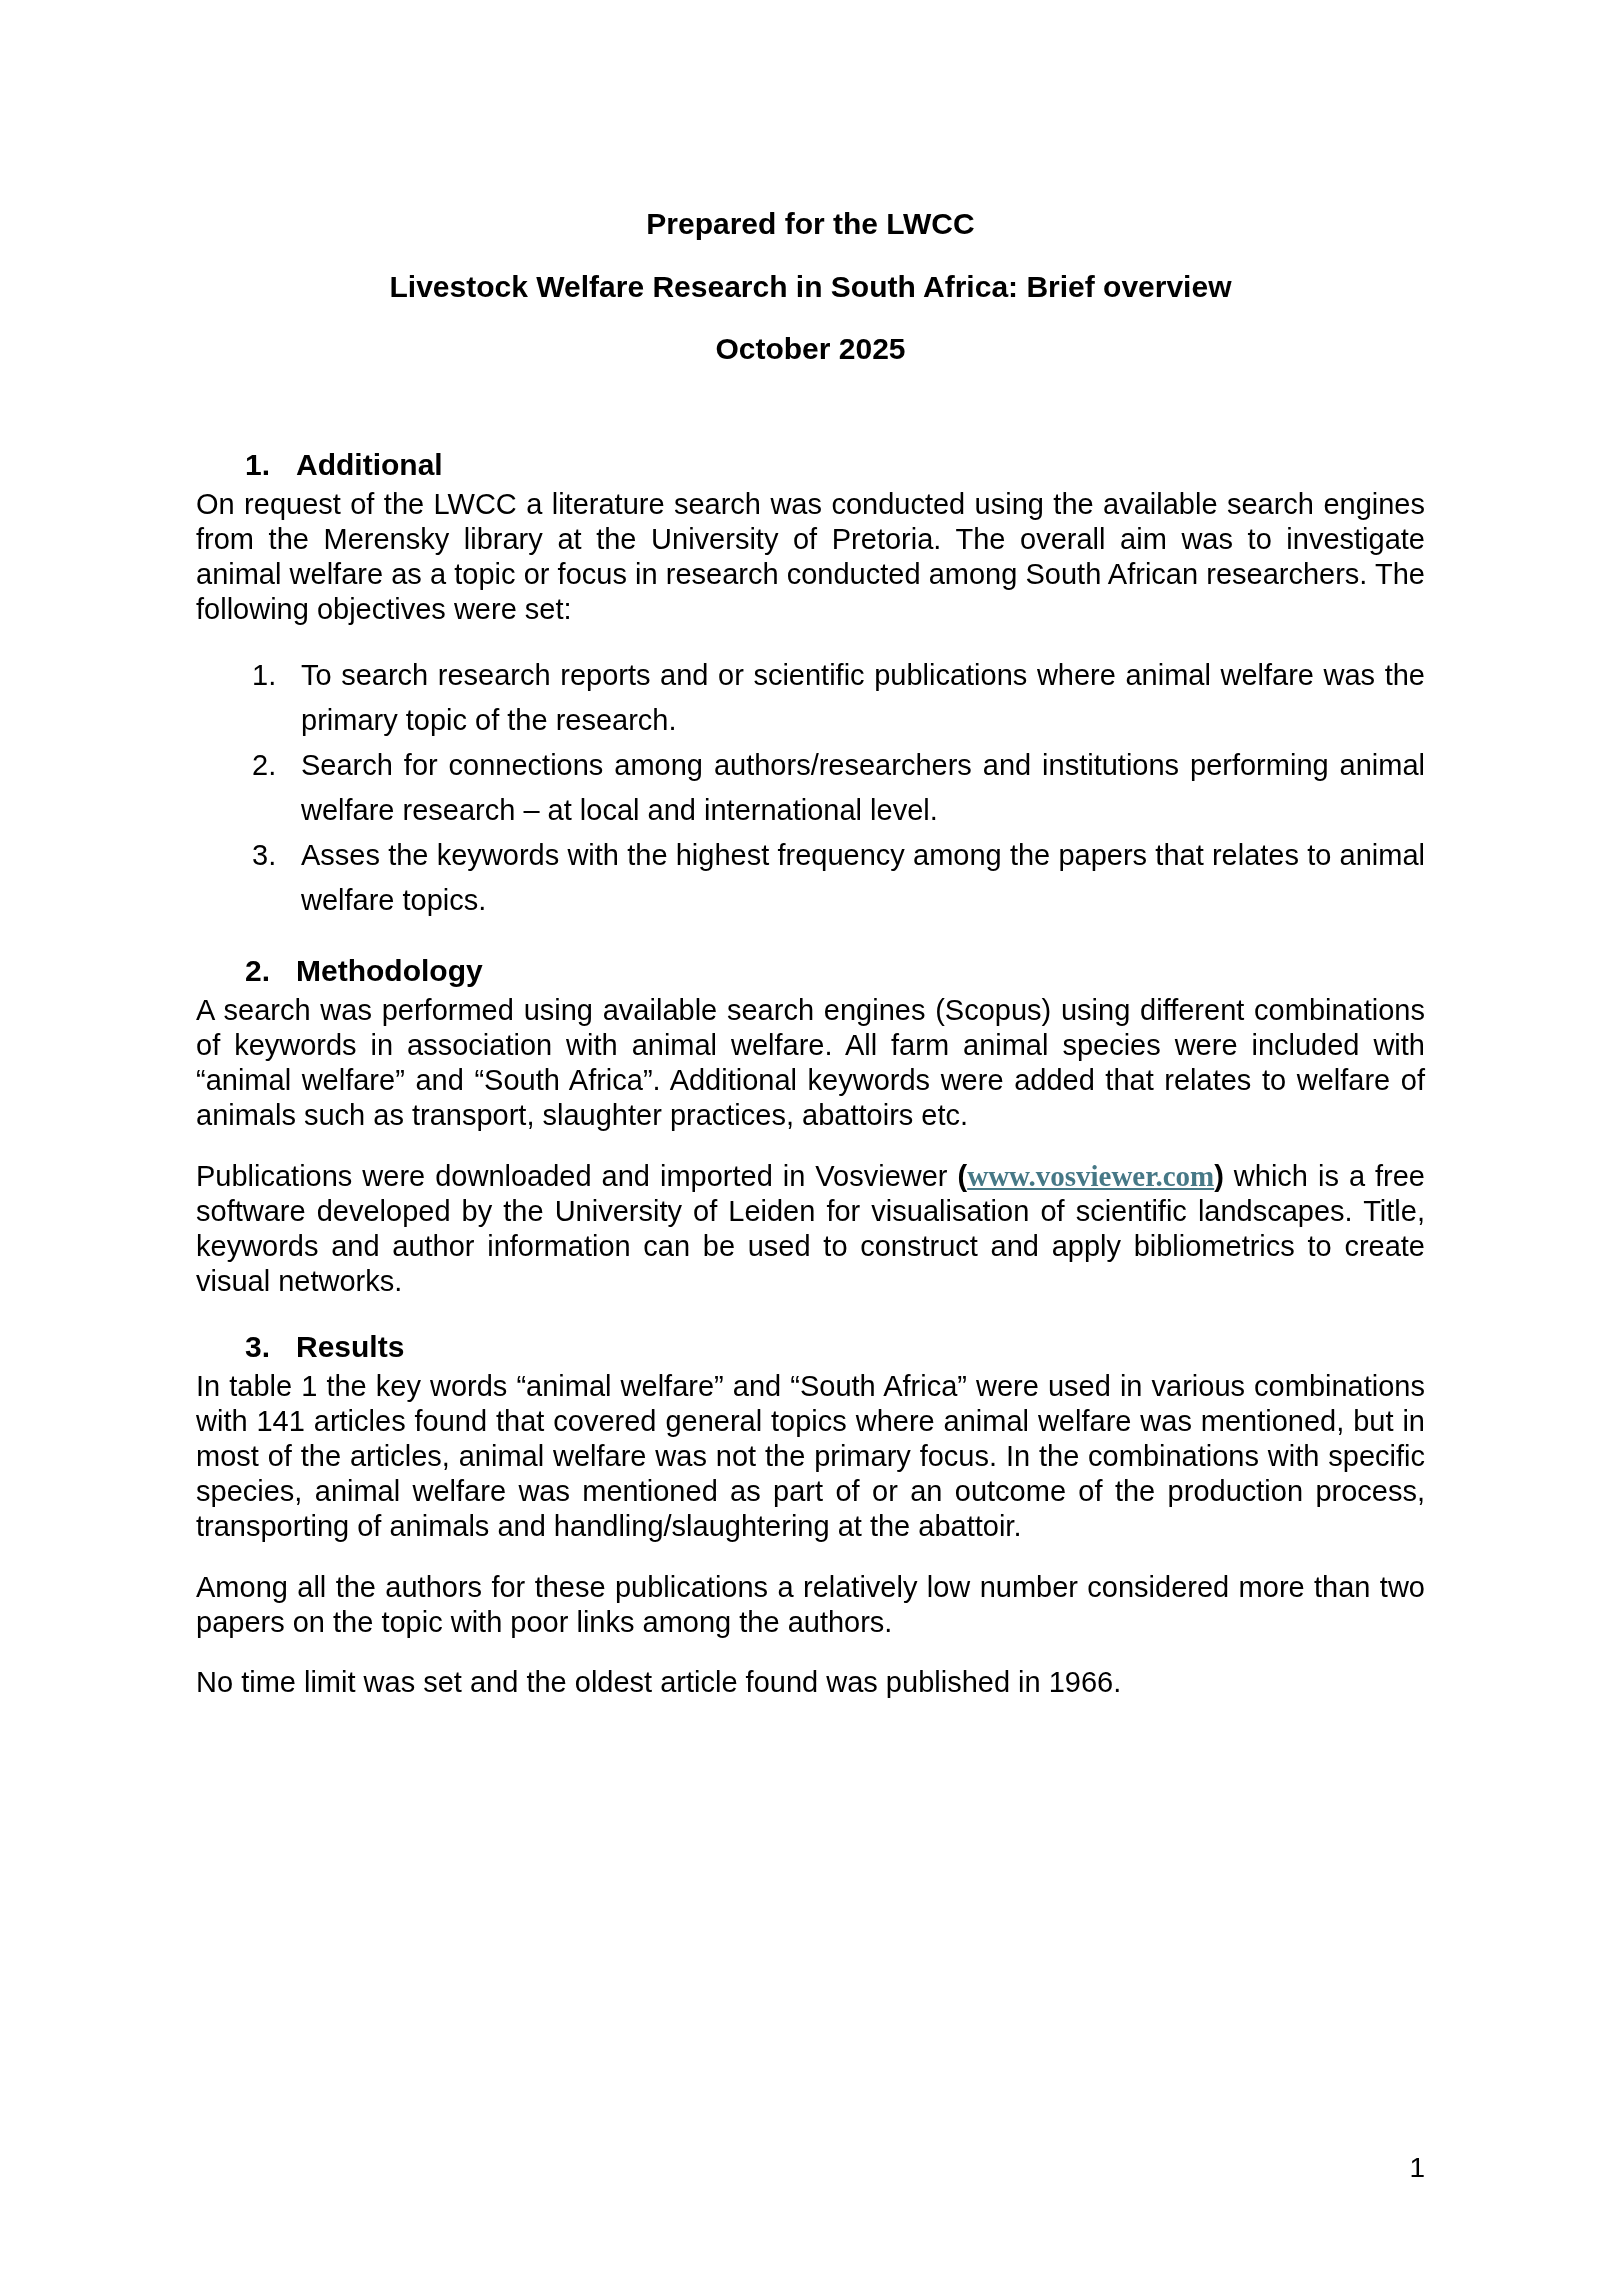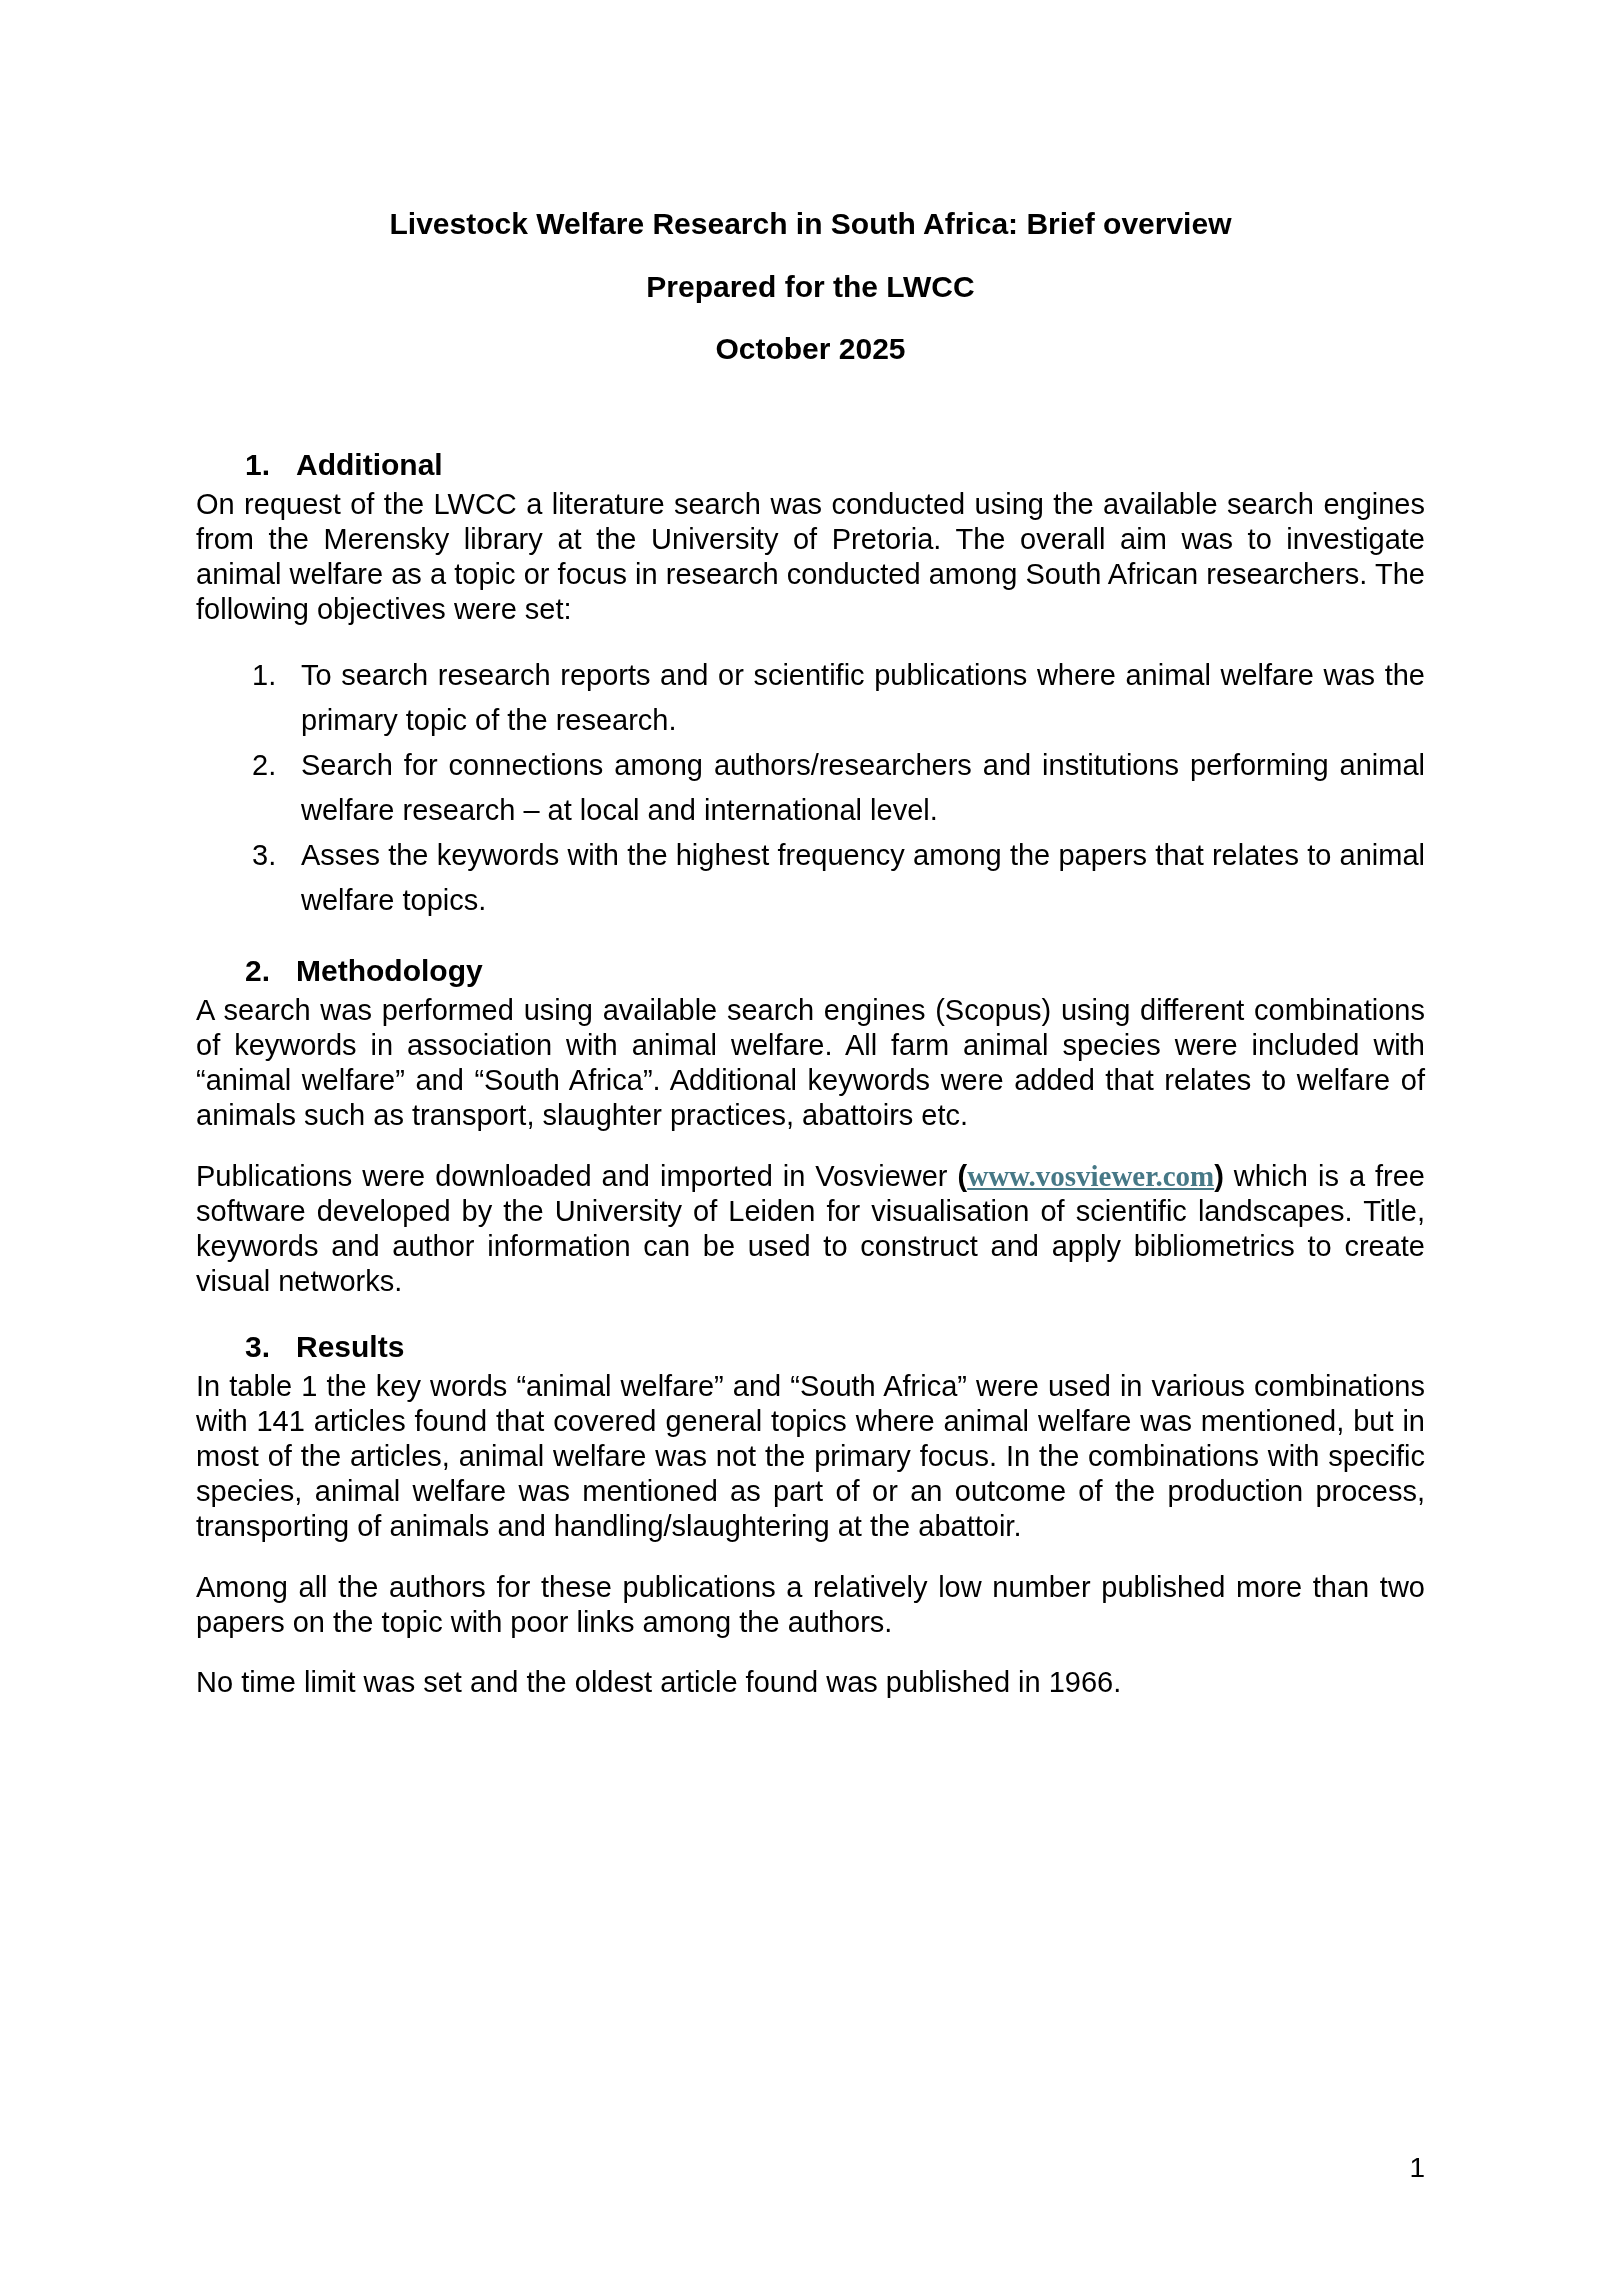--- a/index.html
+++ b/index.html
@@ -51,22 +51,22 @@
     right: 196px;
     font-size: 28px;
     line-height: 45px;
   }
 </style>
 </head>
 <body>
 
 <div class="page">
 
+  <p class="tline">Prepared for the LWCC</p>
   <p class="tline">Livestock Welfare Research in South Africa: Brief overview</p>
-  <p class="tline">Prepared for the LWCC</p>
   <p class="tline">October 2025</p>
 
   <div class="heading mt-first">
     <span class="hnum">1.</span>
     <span class="htext">Additional</span>
   </div>
   <p class="body">On request of the LWCC a literature search was conducted using the available search engines from the Merensky library at the University of Pretoria. The overall aim was to investigate animal welfare as a topic or focus in research conducted among South African researchers. The following objectives were set:</p>
 
   <div class="olist">
     <div class="oitem">
@@ -89,19 +89,19 @@
     <span class="htext">Methodology</span>
   </div>
   <p class="body">A search was performed using available search engines (Scopus) using different combinations of keywords in association with animal welfare. All farm animal species were included with “animal welfare” and “South Africa”. Additional keywords were added that relates to welfare of animals such as transport, slaughter practices, abattoirs etc.</p>
   <p class="body"><span>Publications were downloaded and imported in Vosviewer </span><span class="b">(</span><a class="link" style="color: rgb(70, 120, 134);">www.vosviewer.com</a><span class="b">)</span><span> which is a free software developed by the University of Leiden for visualisation of scientific landscapes. Title, keywords and author information can be used to construct and apply bibliometrics to create visual networks.</span></p>
 
   <div class="heading">
     <span class="hnum">3.</span>
     <span class="htext">Results</span>
   </div>
   <p class="body">In table 1 the key words “animal welfare” and “South Africa” were used in various combinations with 141 articles found that covered general topics where animal welfare was mentioned, but in most of the articles, animal welfare was not the primary focus. In the combinations with specific species, animal welfare was mentioned as part of or an outcome of the production process, transporting of animals and handling/slaughtering at the abattoir.</p>
-  <p class="body">Among all the authors for these publications a relatively low number published more than two papers on the topic with poor links among the authors.</p>
+  <p class="body">Among all the authors for these publications a relatively low number considered more than two papers on the topic with poor links among the authors.</p>
   <p class="body">No time limit was set and the oldest article found was published in 1966.</p>
 
   <div class="pagenum">1</div>
 
 </div>
 
 
 </body></html>

